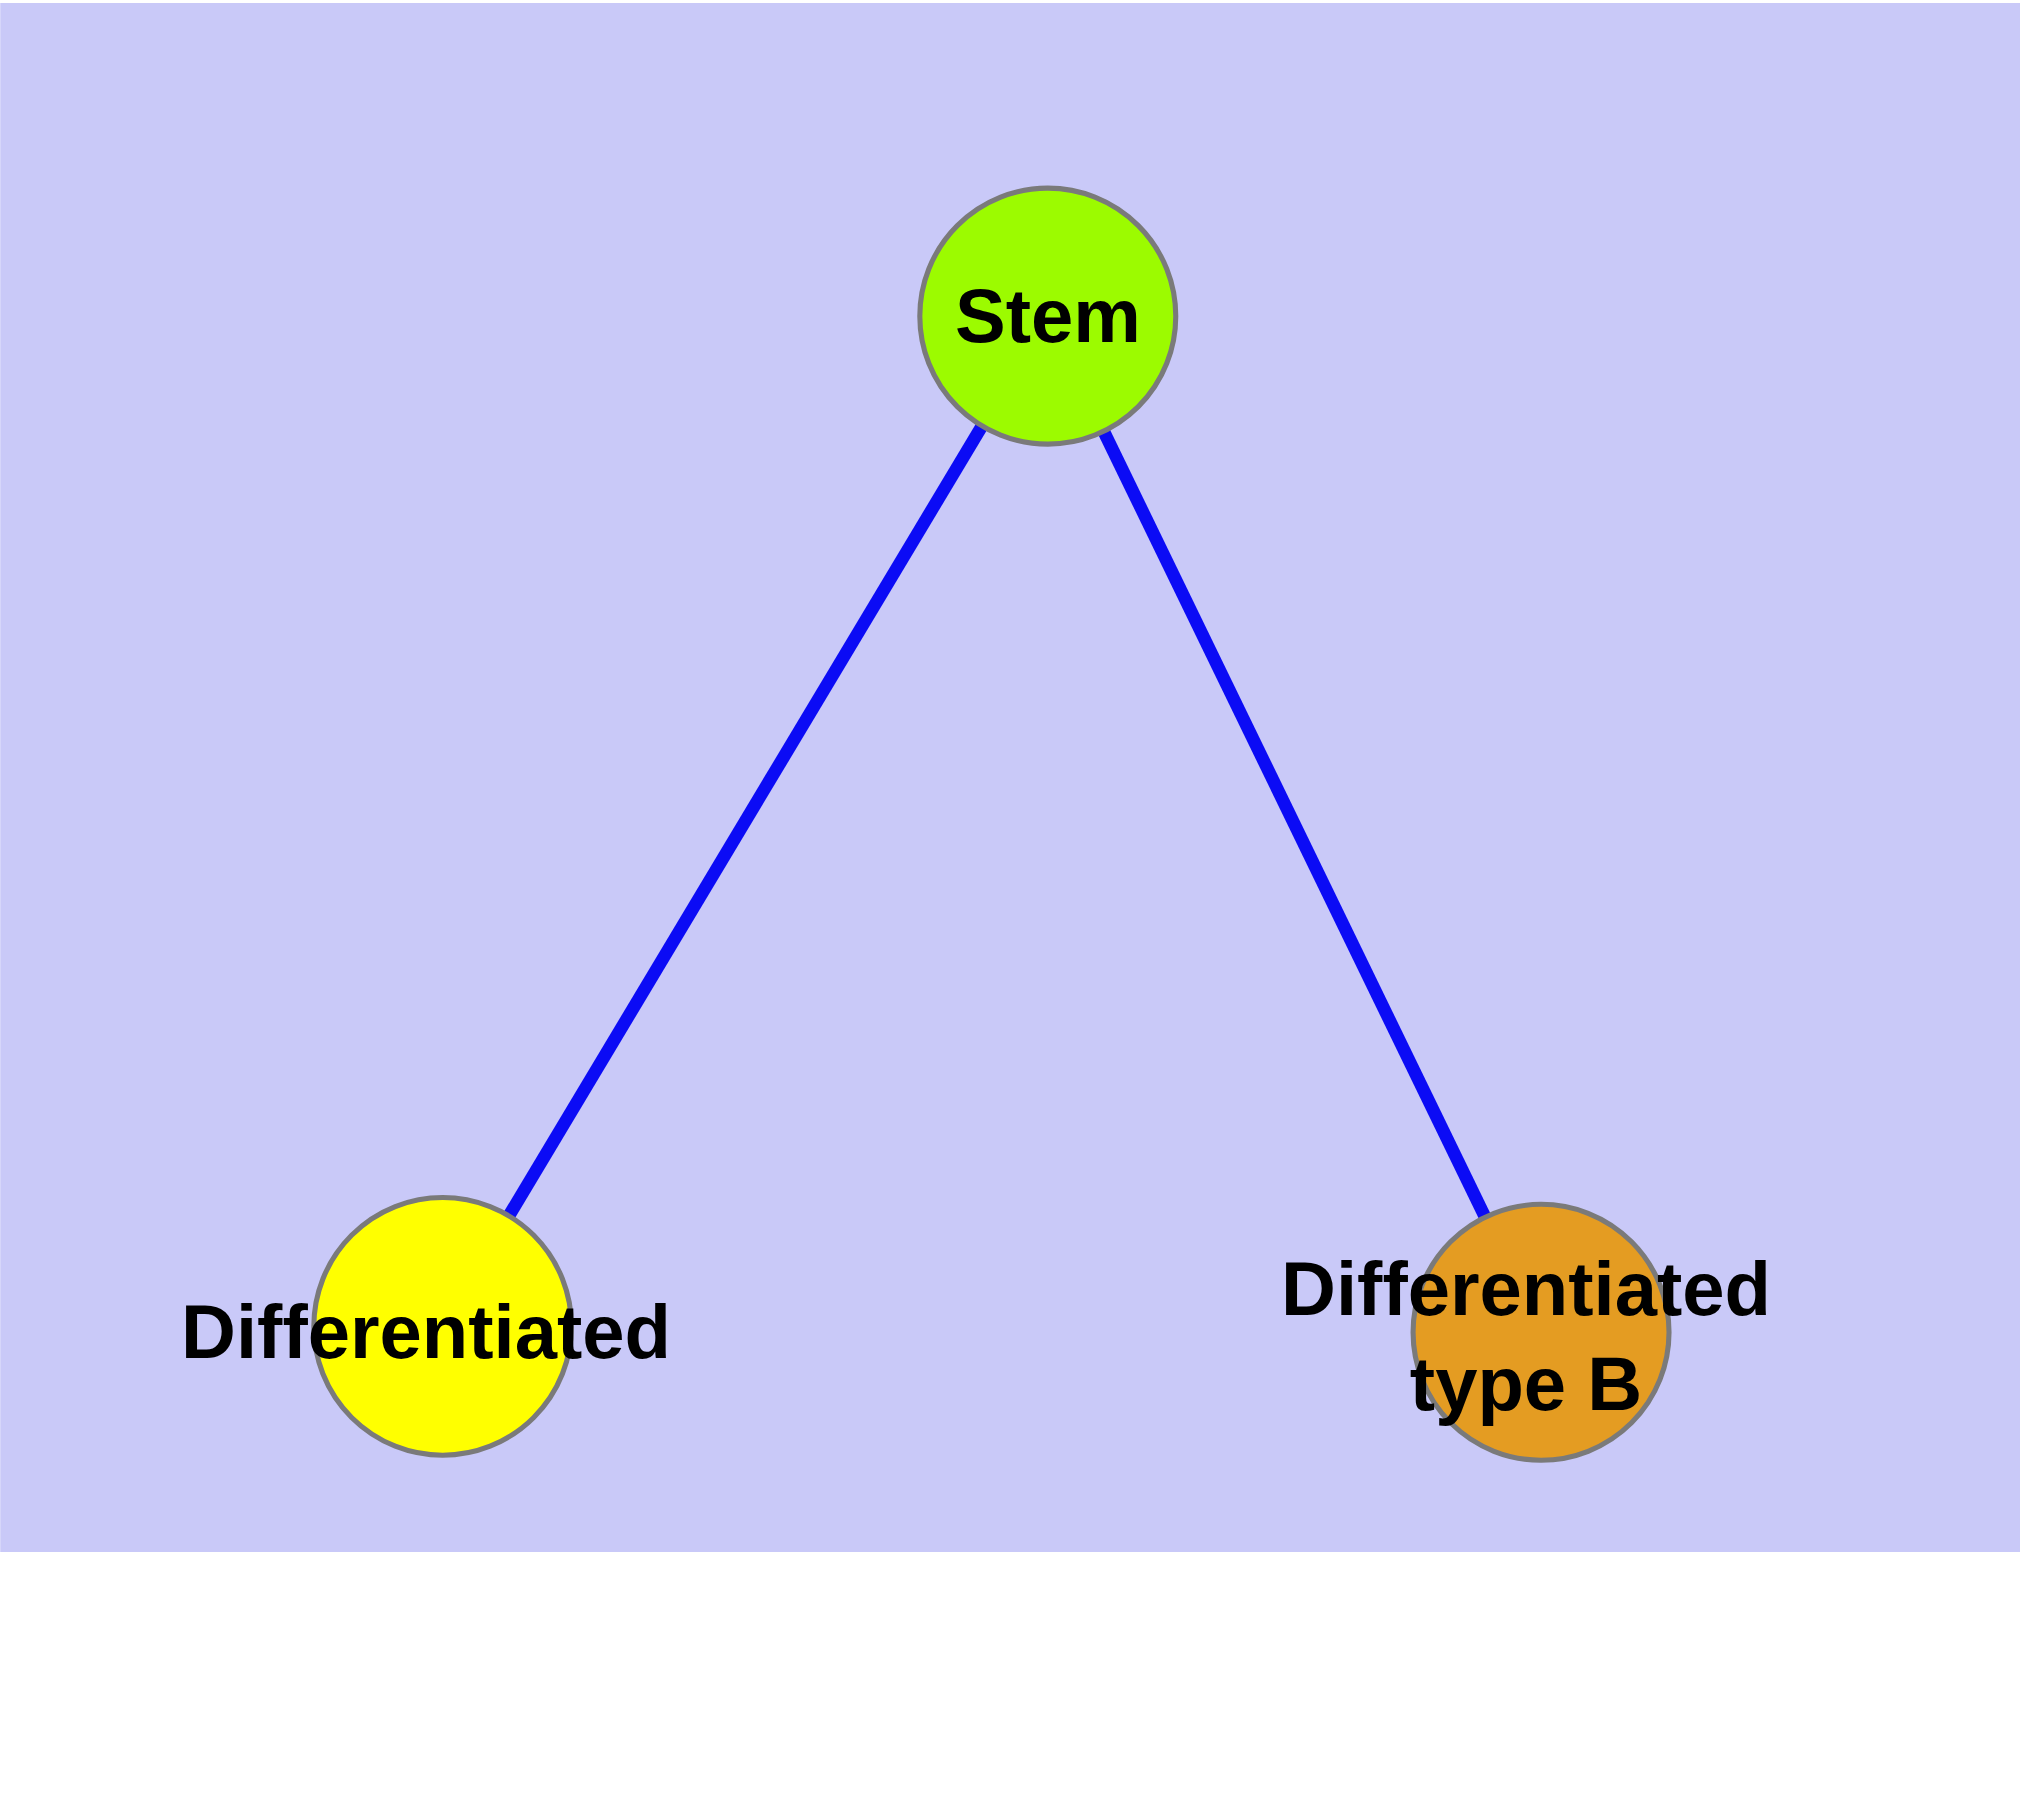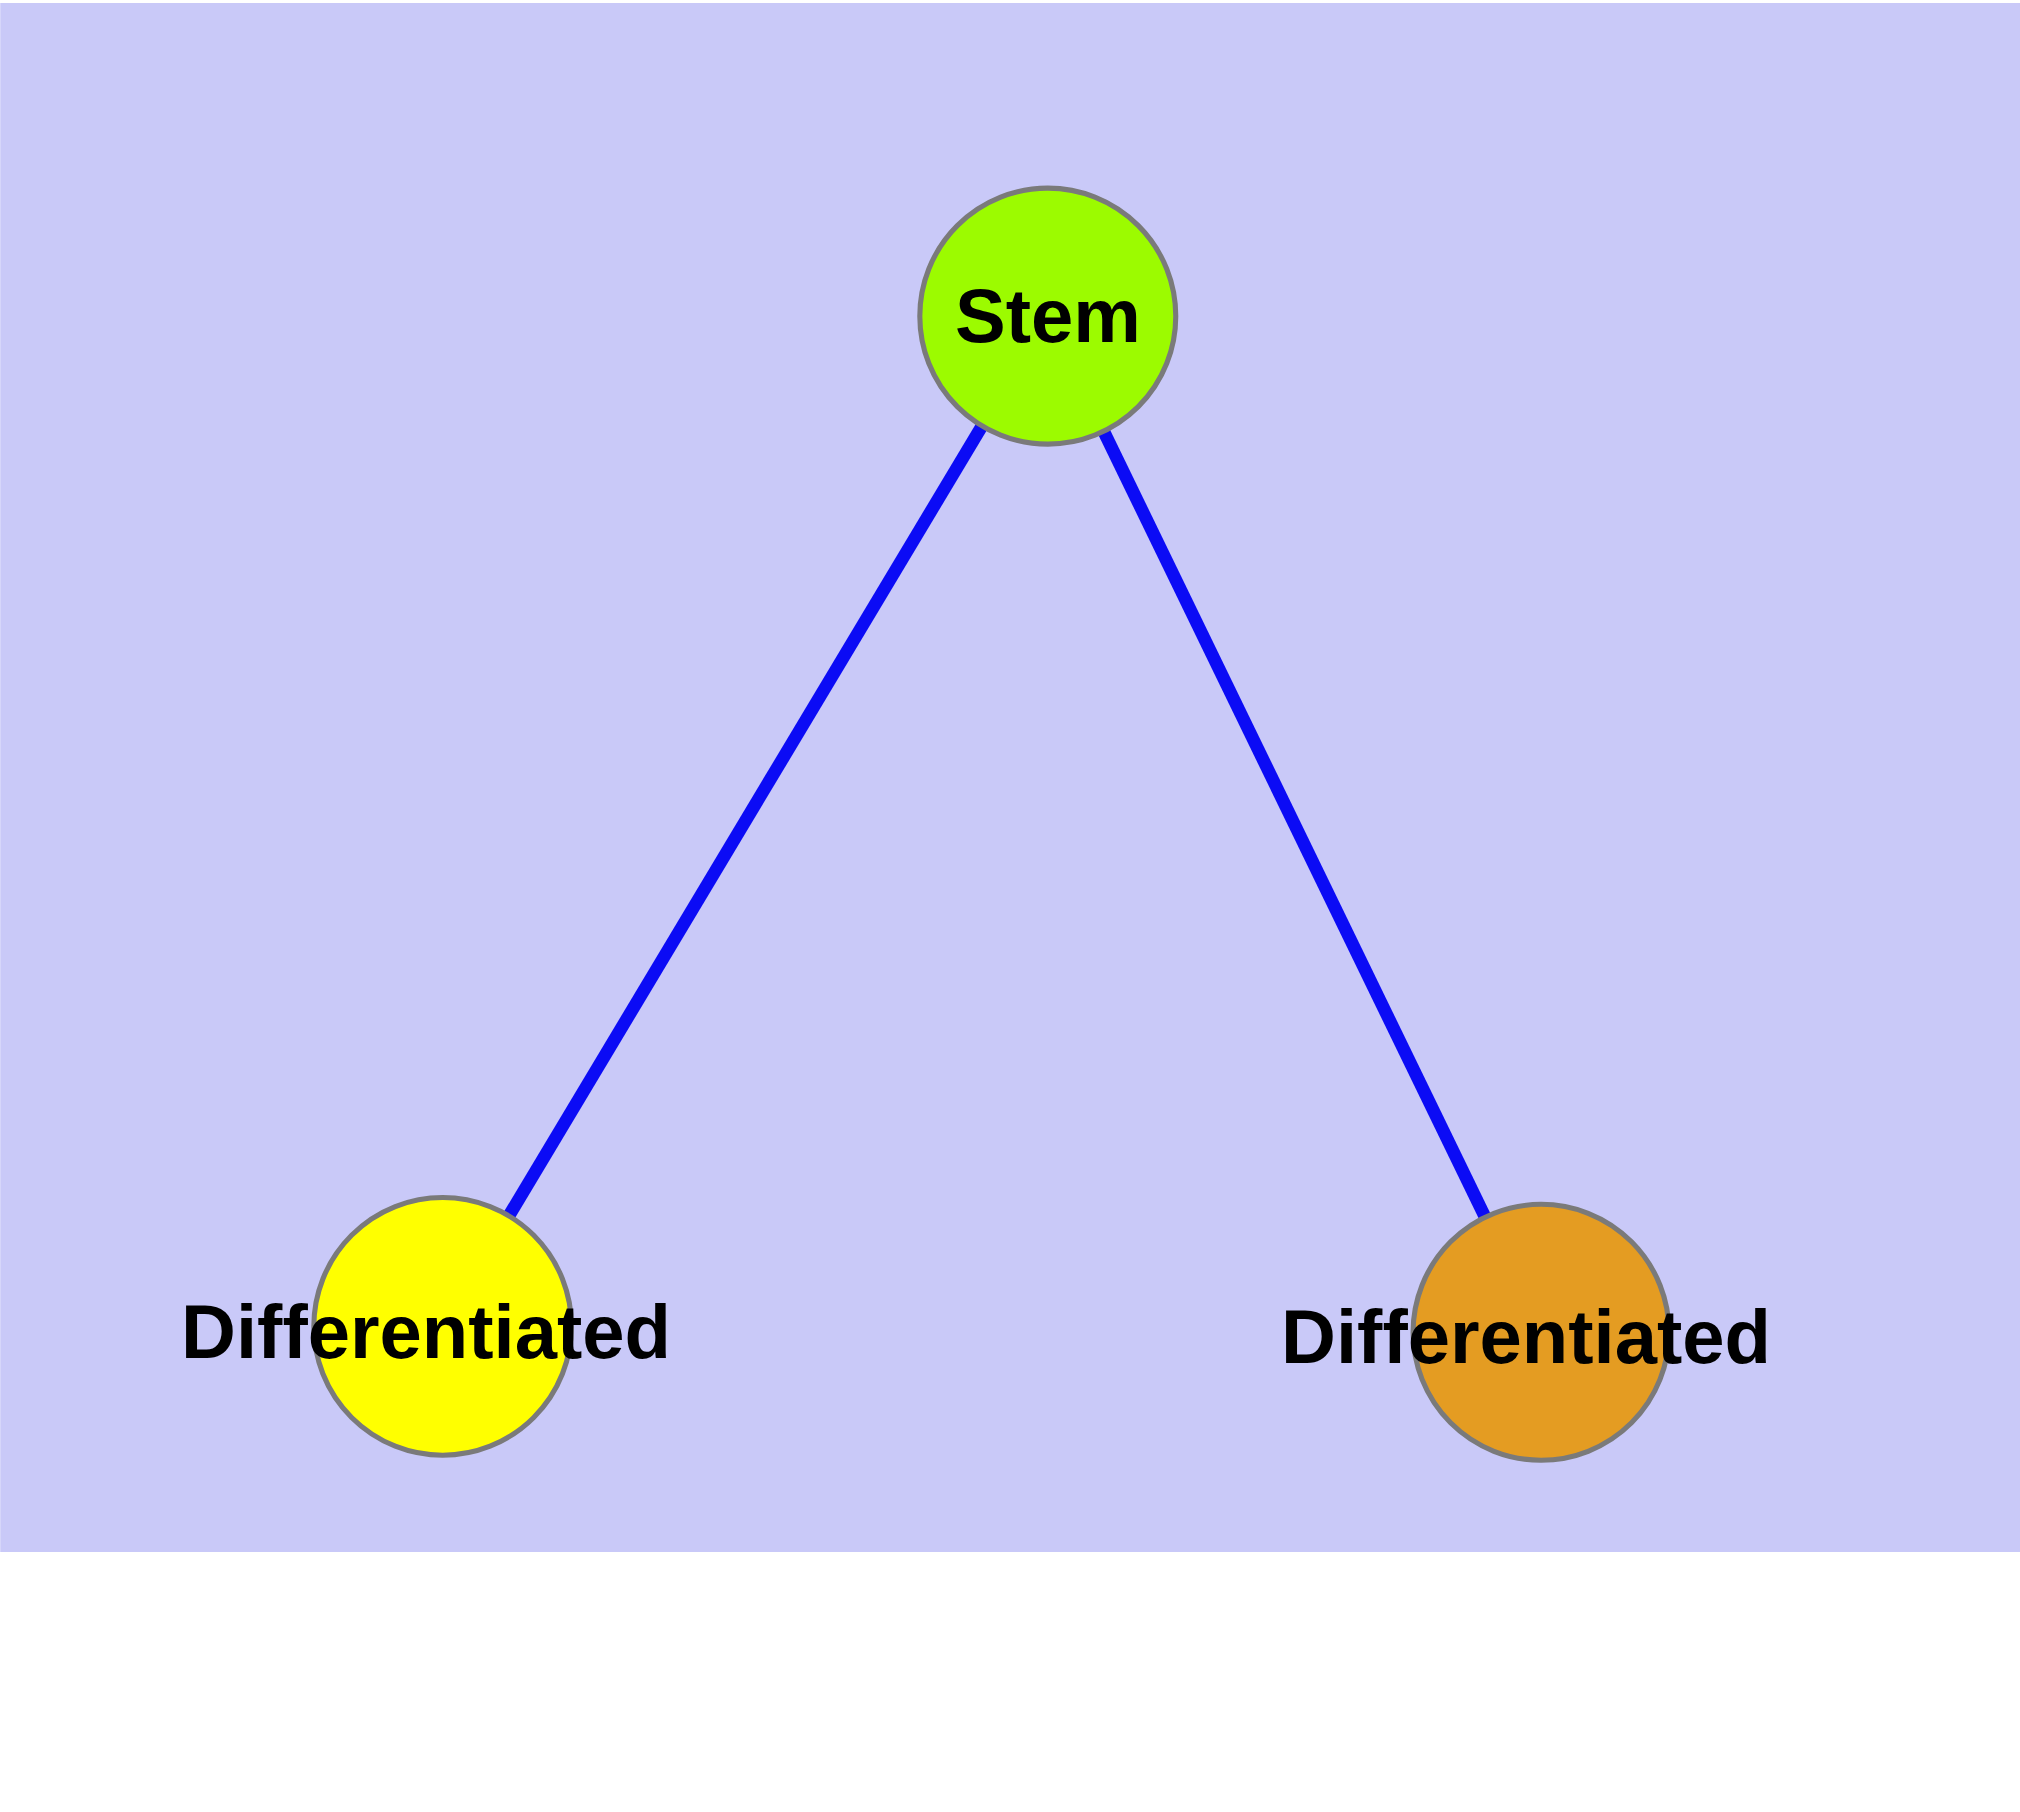--- a/index.html
+++ b/index.html
@@ -55,16 +55,17 @@
   </svg>
 
   <div class="node-label" style="left: 1048px; top: 315px;">Stem</div>
 
   <div class="node-label" style="left: 426px; top: 1331px;">
     <div>Differentiated</div>
   </div>
 
   <div class="node-label" style="left: 1526px; top: 1336px;">
     <div>Differentiated</div>
+    <div>type B</div>
   </div>
 
 </div>
 
 
 </body></html>

